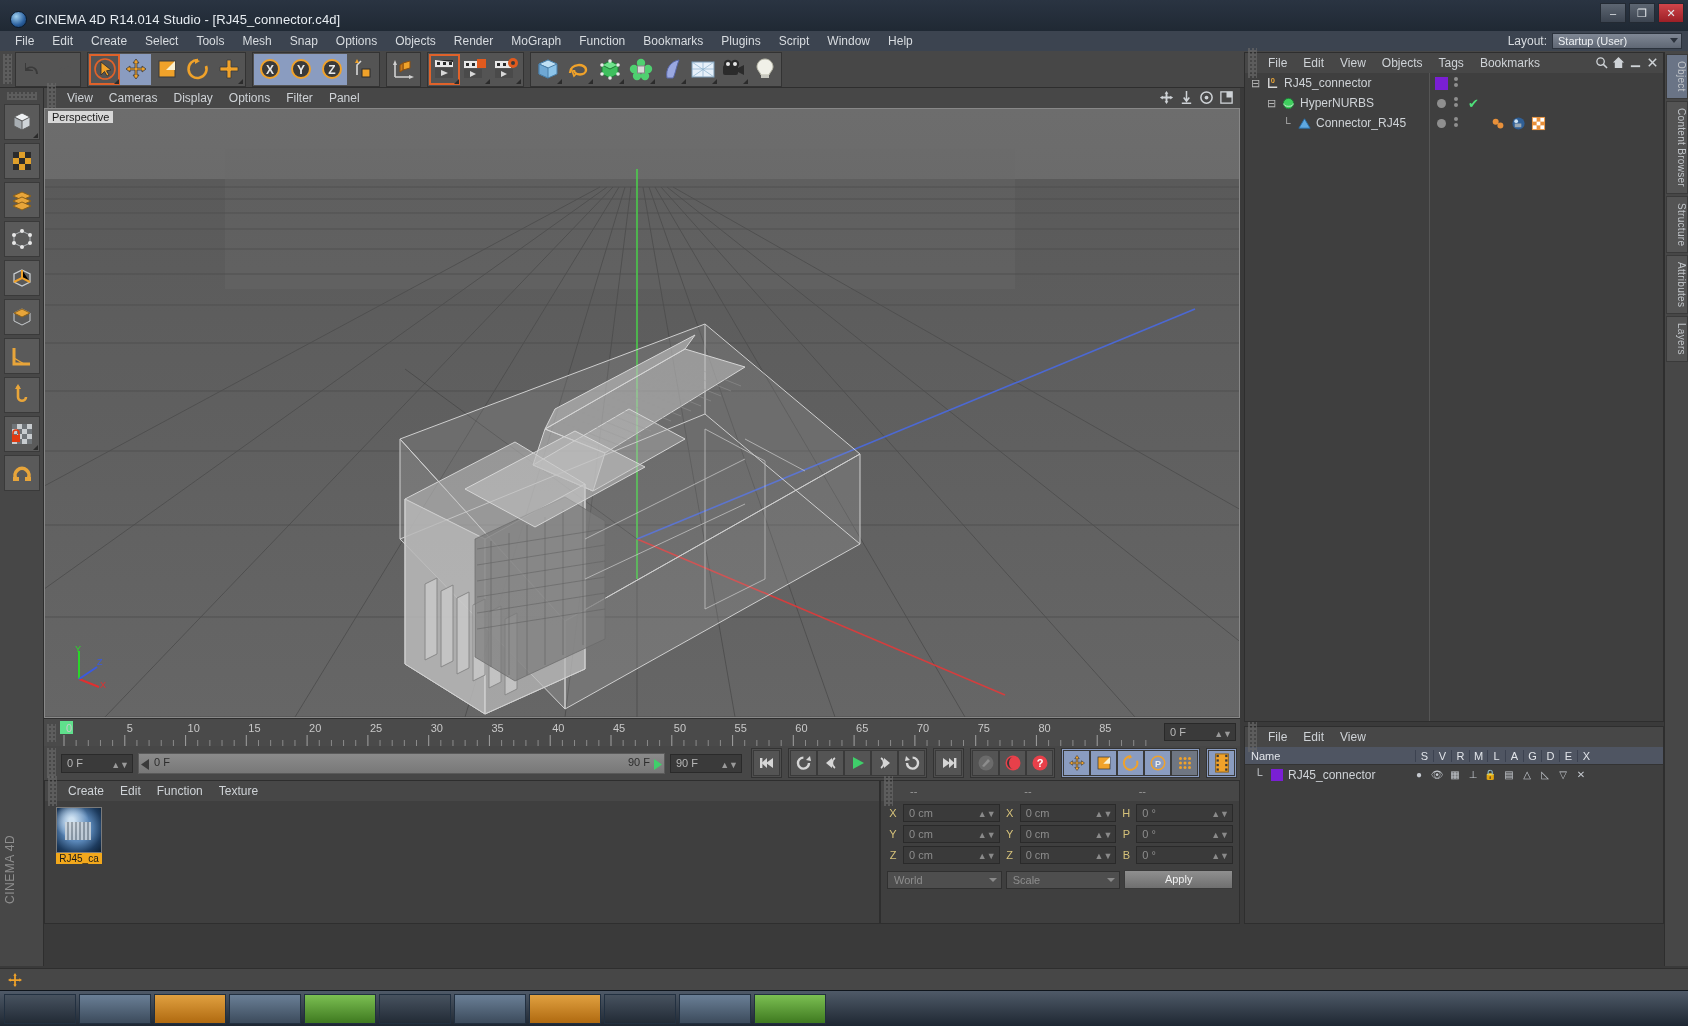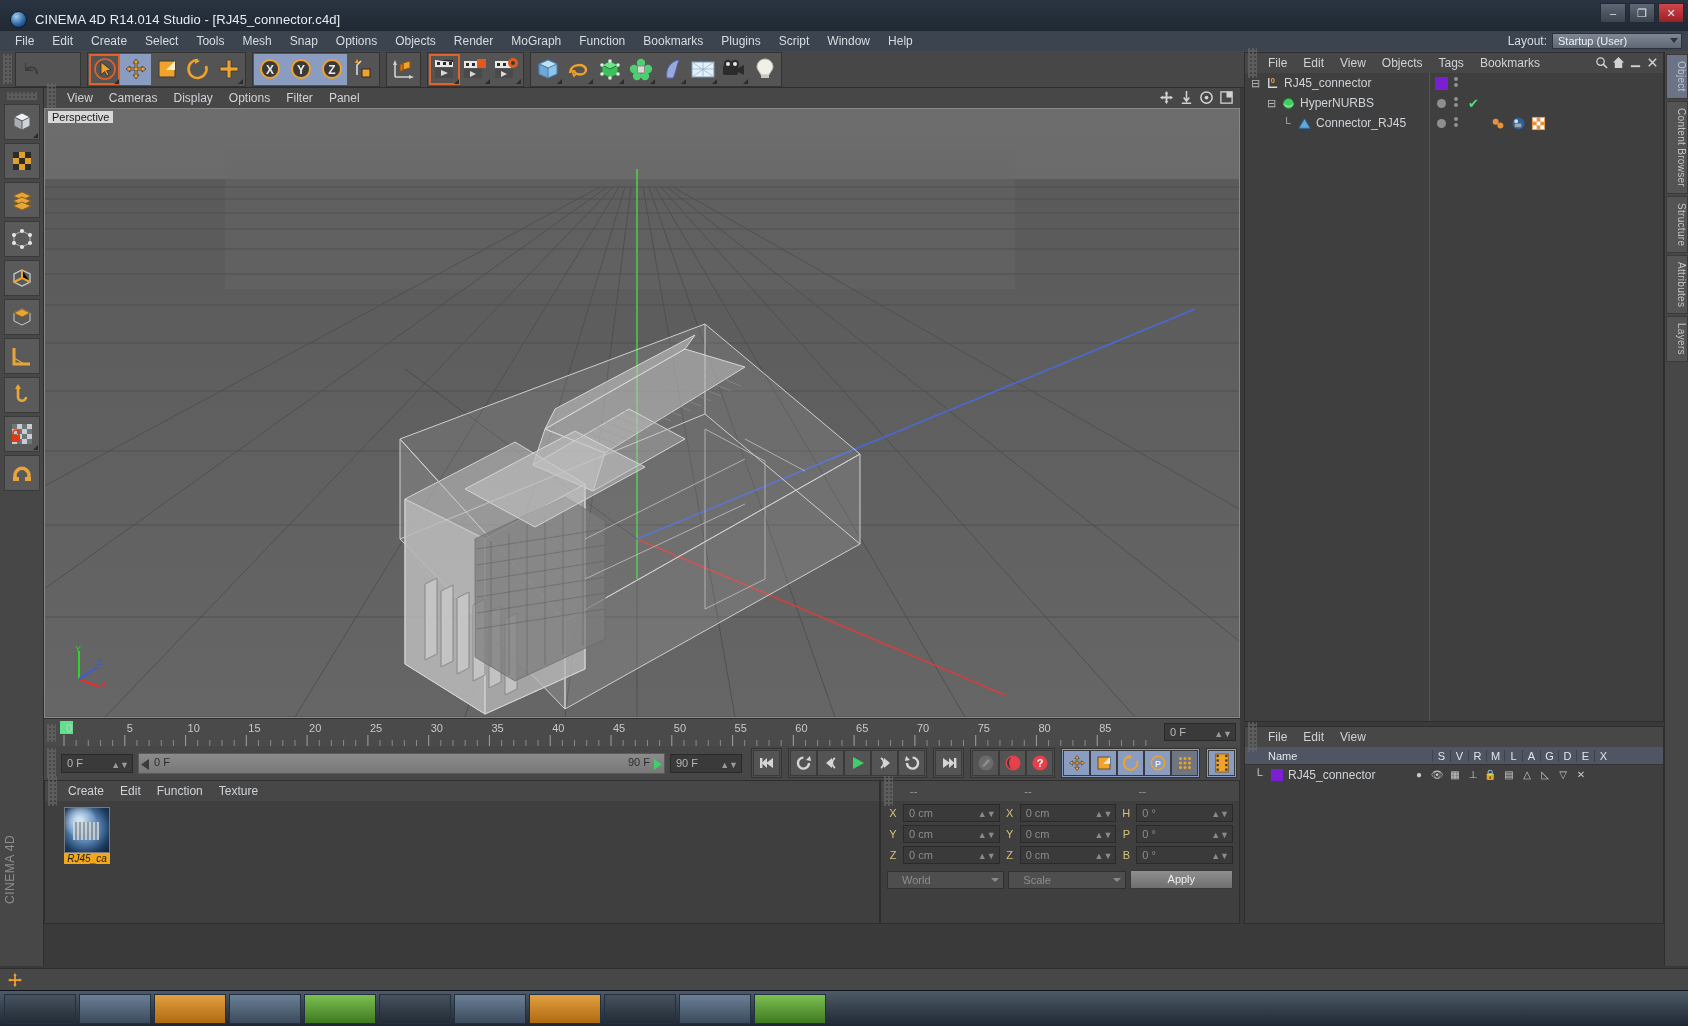--- a/index.html
+++ b/index.html
@@ -100,21 +100,21 @@
   .pbtn{ width:27px;height:26px; background:#545454; border:1px solid #3a3a3a;
     display:flex; align-items:center; justify-content:center; }
   .pgroup{ display:flex; background:#4e4e4e; border:1px solid #333; padding:1px;
     margin:0 3px;}
 
   
   #matmgr{ position:absolute; left:44px; top:780px; width:836px; height:144px;
     background:#3f3f3f; border:1px solid #2e2e2e; }
   #matmenu{ height:20px; display:flex; align-items:center; background:#474747;}
   #matmenu .mi{ padding:0 8px; font-size:12px; color:#cfd3d7; line-height:20px;}
-  #matthumb{ position:absolute; left:19px; top:26px; width:65px;font-style:italic;}
+  #matthumb{ position:absolute; left:11px; top:26px; width:65px;}
   #matthumb .ball{ width:46px;height:46px; border:1px solid #7a7a7a;
     background:
       radial-gradient(circle at 33% 28%, #cfe2f2 0 6%, rgba(255,255,255,0) 40%),
       radial-gradient(circle at 45% 45%, #5a87b8 0 40%, #1d3b5e 75%, #0d1f33 100%);
     position:relative; overflow:hidden;}
   #matthumb .ball i{ position:absolute; left:8px; top:14px; width:26px;height:18px;
     background:repeating-linear-gradient(90deg,#cfd6dc 0 2px, #8d969e 2px 4px);
     opacity:.85; }
   #matthumb .nm{ background:#f2a81c; color:#1a1a1a; font-size:10px; text-align:center;
     width:46px; overflow:hidden; white-space:nowrap;}
@@ -123,21 +123,21 @@
   #coord{ position:absolute; left:880px; top:780px; width:360px; height:144px;
     background:#3f3f3f; border:1px solid #2e2e2e; }
   #coordhdr{ height:20px; display:flex; align-items:center; background:#474747;}
   #coordhdr .c{ flex:1; text-align:left; padding-left:14px; color:#9a9a9a; font-size:11px;}
   .crow{ display:flex; align-items:center; height:19px; margin:2px 6px; gap:4px;}
   .caxis{ width:12px; color:#d6c27a; font-size:11px; text-align:center;}
   .cfld{ flex:1; height:18px; background:#3a3a3a; border:1px solid #2a2a2a;
     color:#8d8d8d; font-size:11px; line-height:16px; padding-left:5px; position:relative;}
   .cfld .sp{ position:absolute; right:3px; top:1px; color:#8a8a8a; font-size:9px;}
   .csel{ height:18px; background:#4e4e4e; border:1px solid #303030; color:#8d8d8d;
-    font-size:11px; line-height:16px; padding-left:14px; position:relative;}
+    font-size:11px; line-height:16px; padding-left:6px; position:relative;}
   .csel .arw{ position:absolute; right:4px; top:6px; width:0;height:0;
     border-left:4px solid transparent;border-right:4px solid transparent;
     border-top:4px solid #8a8a8a;}
   #applybtn{ height:19px; background:linear-gradient(#8f8f8f,#6f6f6f);
     border:1px solid #3a3a3a; color:#efefef; font-size:11px; text-align:center;
     line-height:17px; }
 
   
   #objmgr{ position:absolute; left:1244px; top:52px; width:420px; height:670px;
     background:#3f3f3f; border:1px solid #2e2e2e; }
@@ -150,21 +150,21 @@
     color:#cfd3d7; white-space:nowrap; }
   #objcols{ position:absolute; left:186px; top:20px; right:0; bottom:0;}
 
   
   #layermgr{ position:absolute; left:1244px; top:726px; width:420px; height:198px;
     background:#3f3f3f; border:1px solid #2e2e2e;}
   #laymenu{ height:20px; display:flex; align-items:center; background:#474747;}
   #laymenu .mi{ padding:0 8px; font-size:12px; color:#cfd3d7; line-height:20px;}
   #layhdr{ display:flex; height:18px; background:#4f5562; align-items:center;
     font-size:11px; color:#e2e5ea; border-bottom:1px solid #333;}
-  #layhdr .nm{ width:170px; padding-left:6px;margin-left:17px;}
+  #layhdr .nm{ width:170px; padding-left:6px;}
   #layhdr .cc{ width:18px; text-align:center; border-left:1px solid #3c4250;}
   #layrow{ display:flex; height:19px; align-items:center; font-size:12px;
     color:#cfd3d7;}
 
   
   #righttabs{ position:absolute; right:0; top:52px; width:24px; bottom:60px;
     background:#474747; border-left:1px solid #2e2e2e;}
   .rtab{ width:22px; margin:2px 1px; background:#545454; border:1px solid #3a3a3a;
     color:#c0c4c8; font-size:10px; writing-mode:vertical-rl; text-align:center;
     padding:6px 0; letter-spacing:.3px;}

